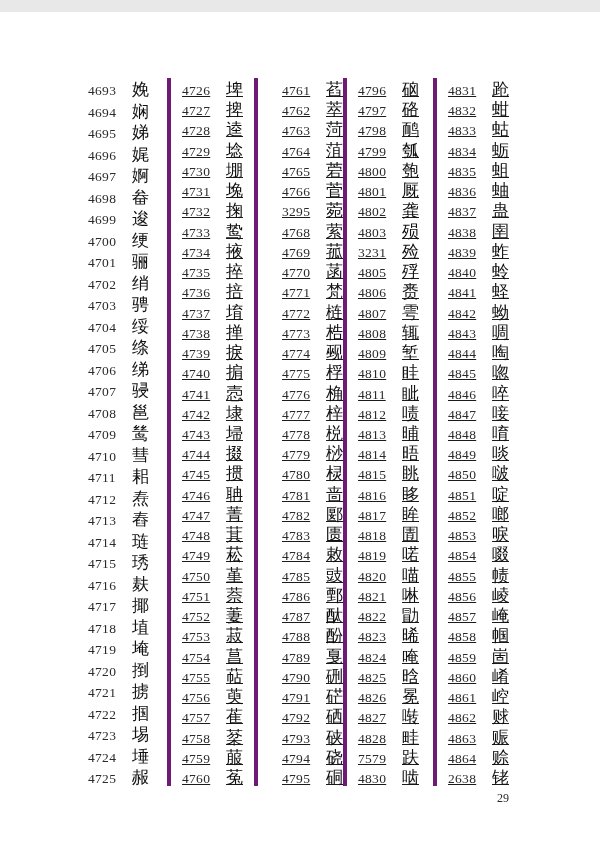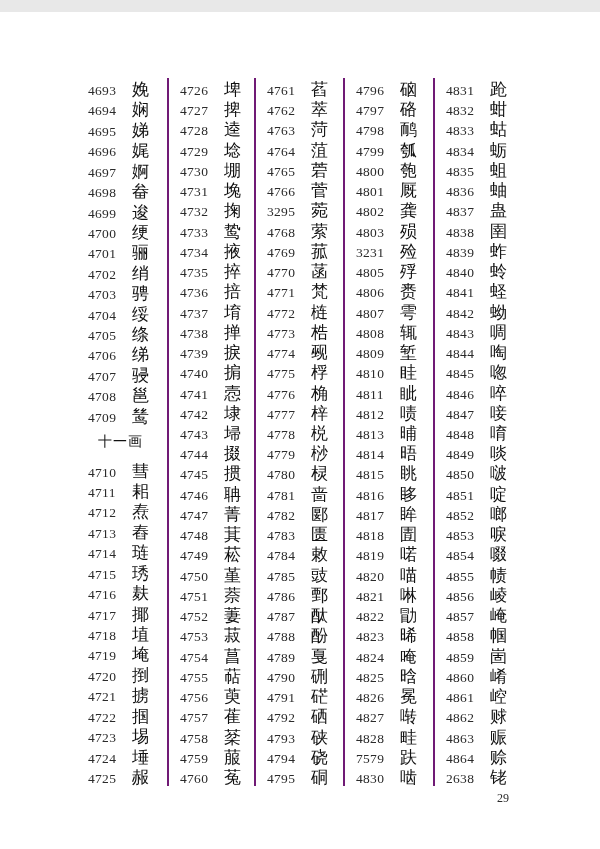--- a/index.html
+++ b/index.html
@@ -13,24 +13,24 @@
     position:absolute;left:78px;top:66px;width:433px;height:708px;
     display:flex;
   }
   .col{
     flex:none;box-sizing:border-box;
     display:flex;flex-direction:column;justify-content:space-between;
     padding:3px 0 3px 11px;
   }
   .col:nth-child(1){width:89px;padding-left:10px;}
   .col:nth-child(2){width:87px;}
-  .col:nth-child(3){width:89px;}
+  .col:nth-child(3){width:89px;align-items:flex-end;}
   .col:nth-child(4){width:90px;}
   .col:nth-child(5){width:78px;}
-  .col + .col{border-left:2px solid #701a75;}
+  .col + .col{border-left:4px solid #701a75;text-decoration:underline;}
   .row{display:flex;align-items:baseline;height:14px;}
   .num{
     width:31px;font-size:13.5px;color:#2a2a2a;
     font-family:"Liberation Serif","DejaVu Serif",serif;
     letter-spacing:0.3px;flex:none;
   }
   .char{
     margin-left:13px;font-size:17px;color:#111;line-height:1;
     font-family:"Liberation Serif","DejaVu Serif",serif;
   }
@@ -110,21 +110,20 @@
           <span class="char">骎</span>
         </div>
         <div class="row">
           <span class="num">4708</span>
           <span class="char">邕</span>
         </div>
         <div class="row">
           <span class="num">4709</span>
           <span class="char">鸶</span>
         </div>
-        <div class="section-header">十一画</div>
         <div class="row">
           <span class="num">4710</span>
           <span class="char">彗</span>
         </div>
         <div class="row">
           <span class="num">4711</span>
           <span class="char">耜</span>
         </div>
         <div class="row">
           <span class="num">4712</span>

